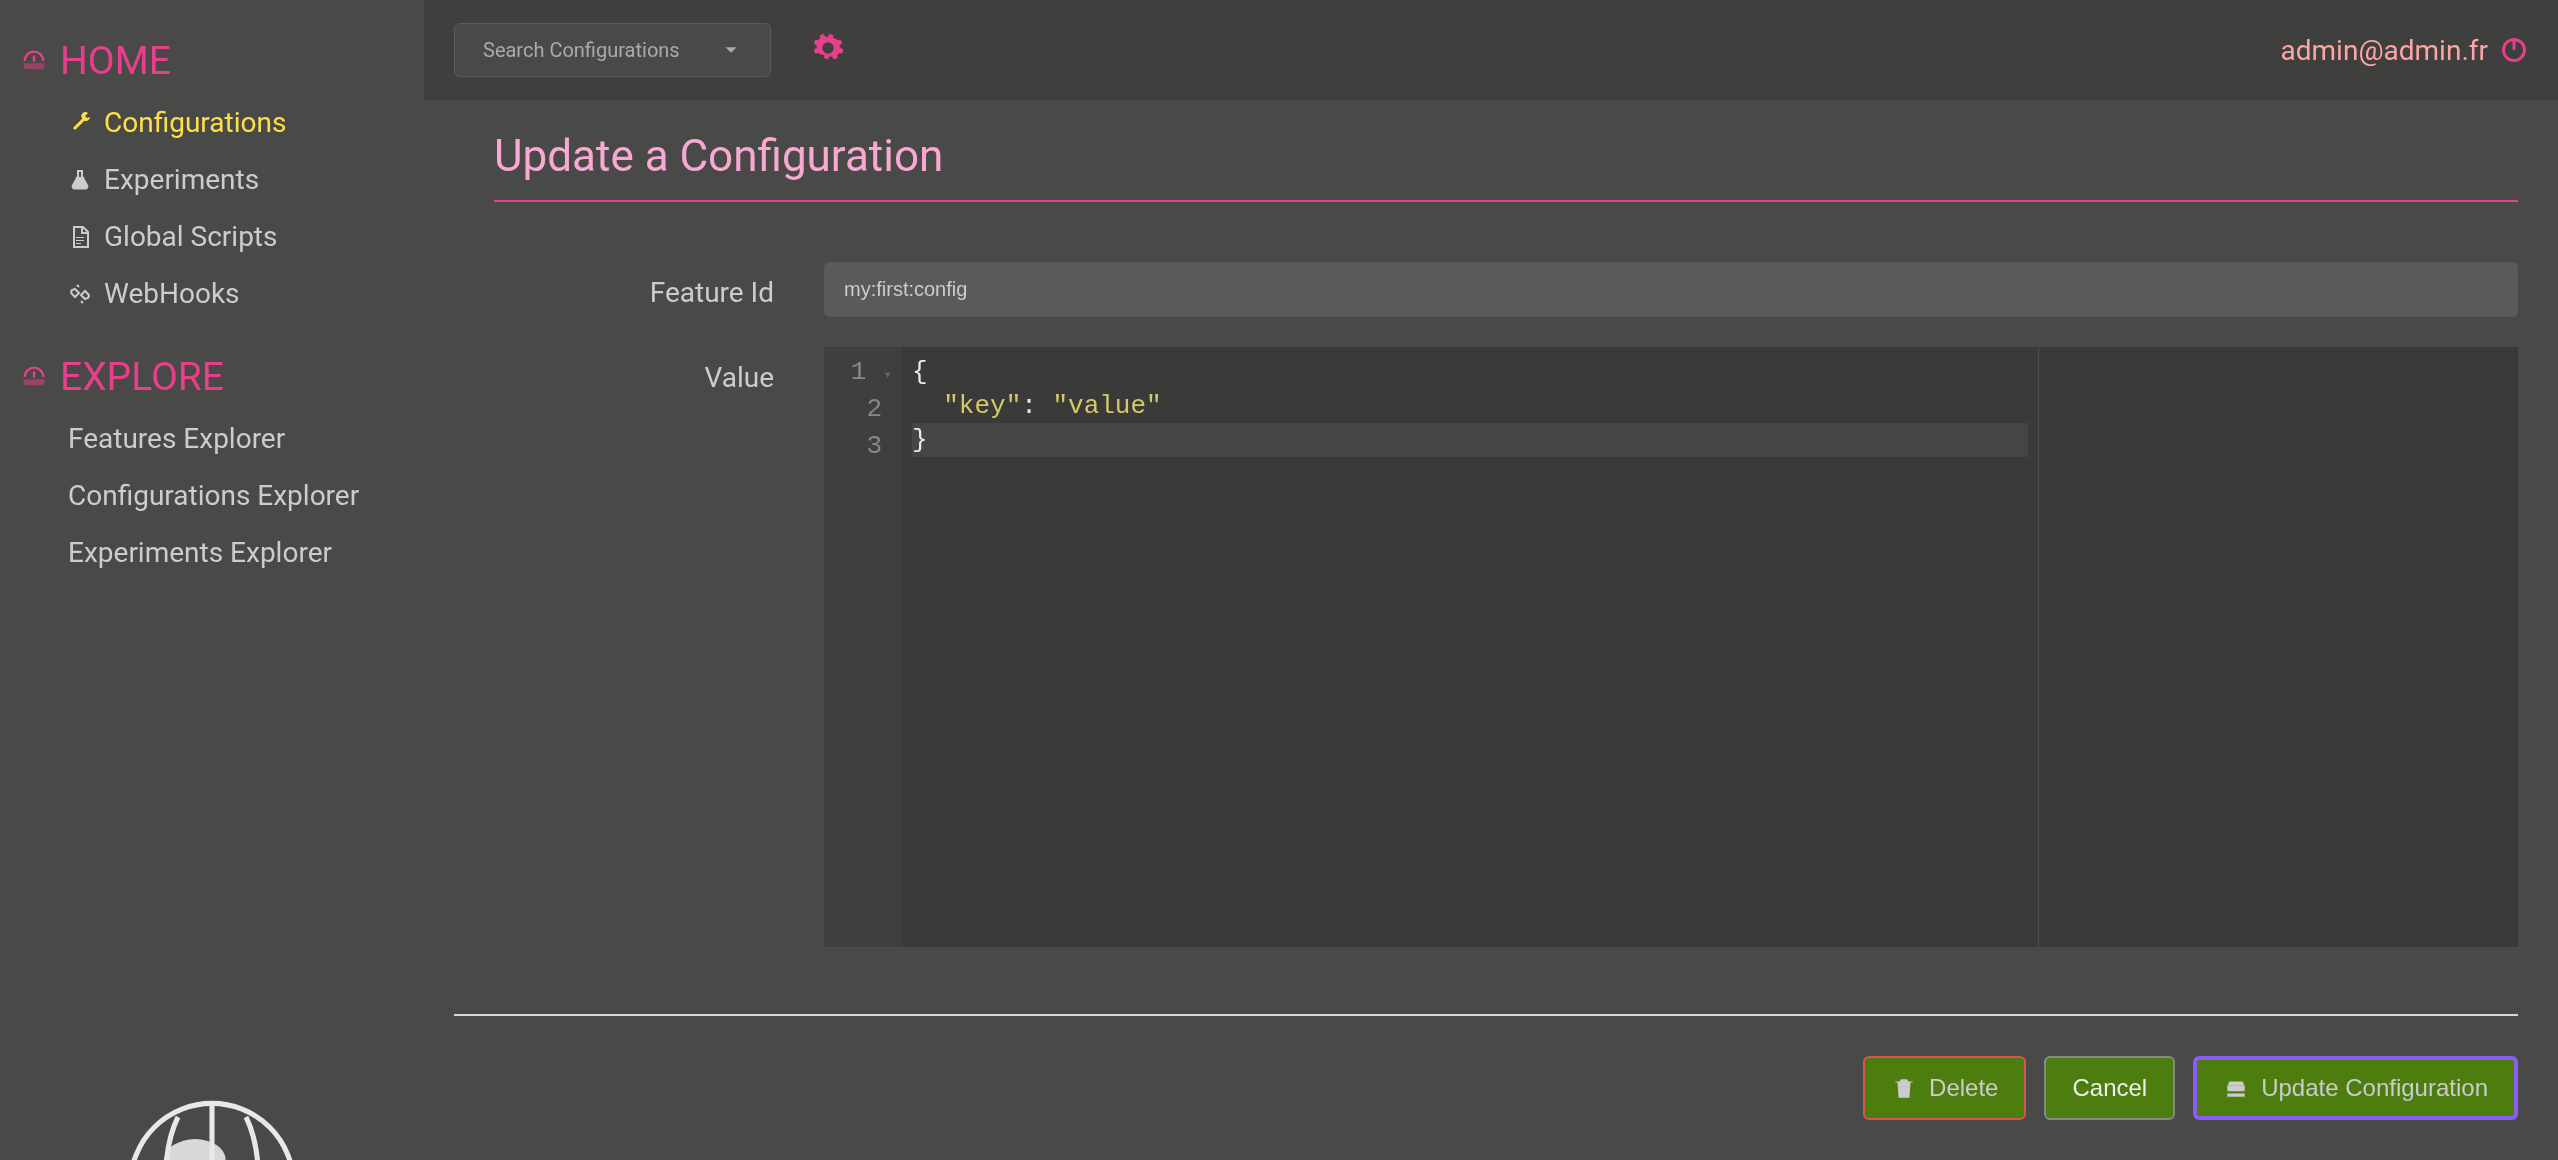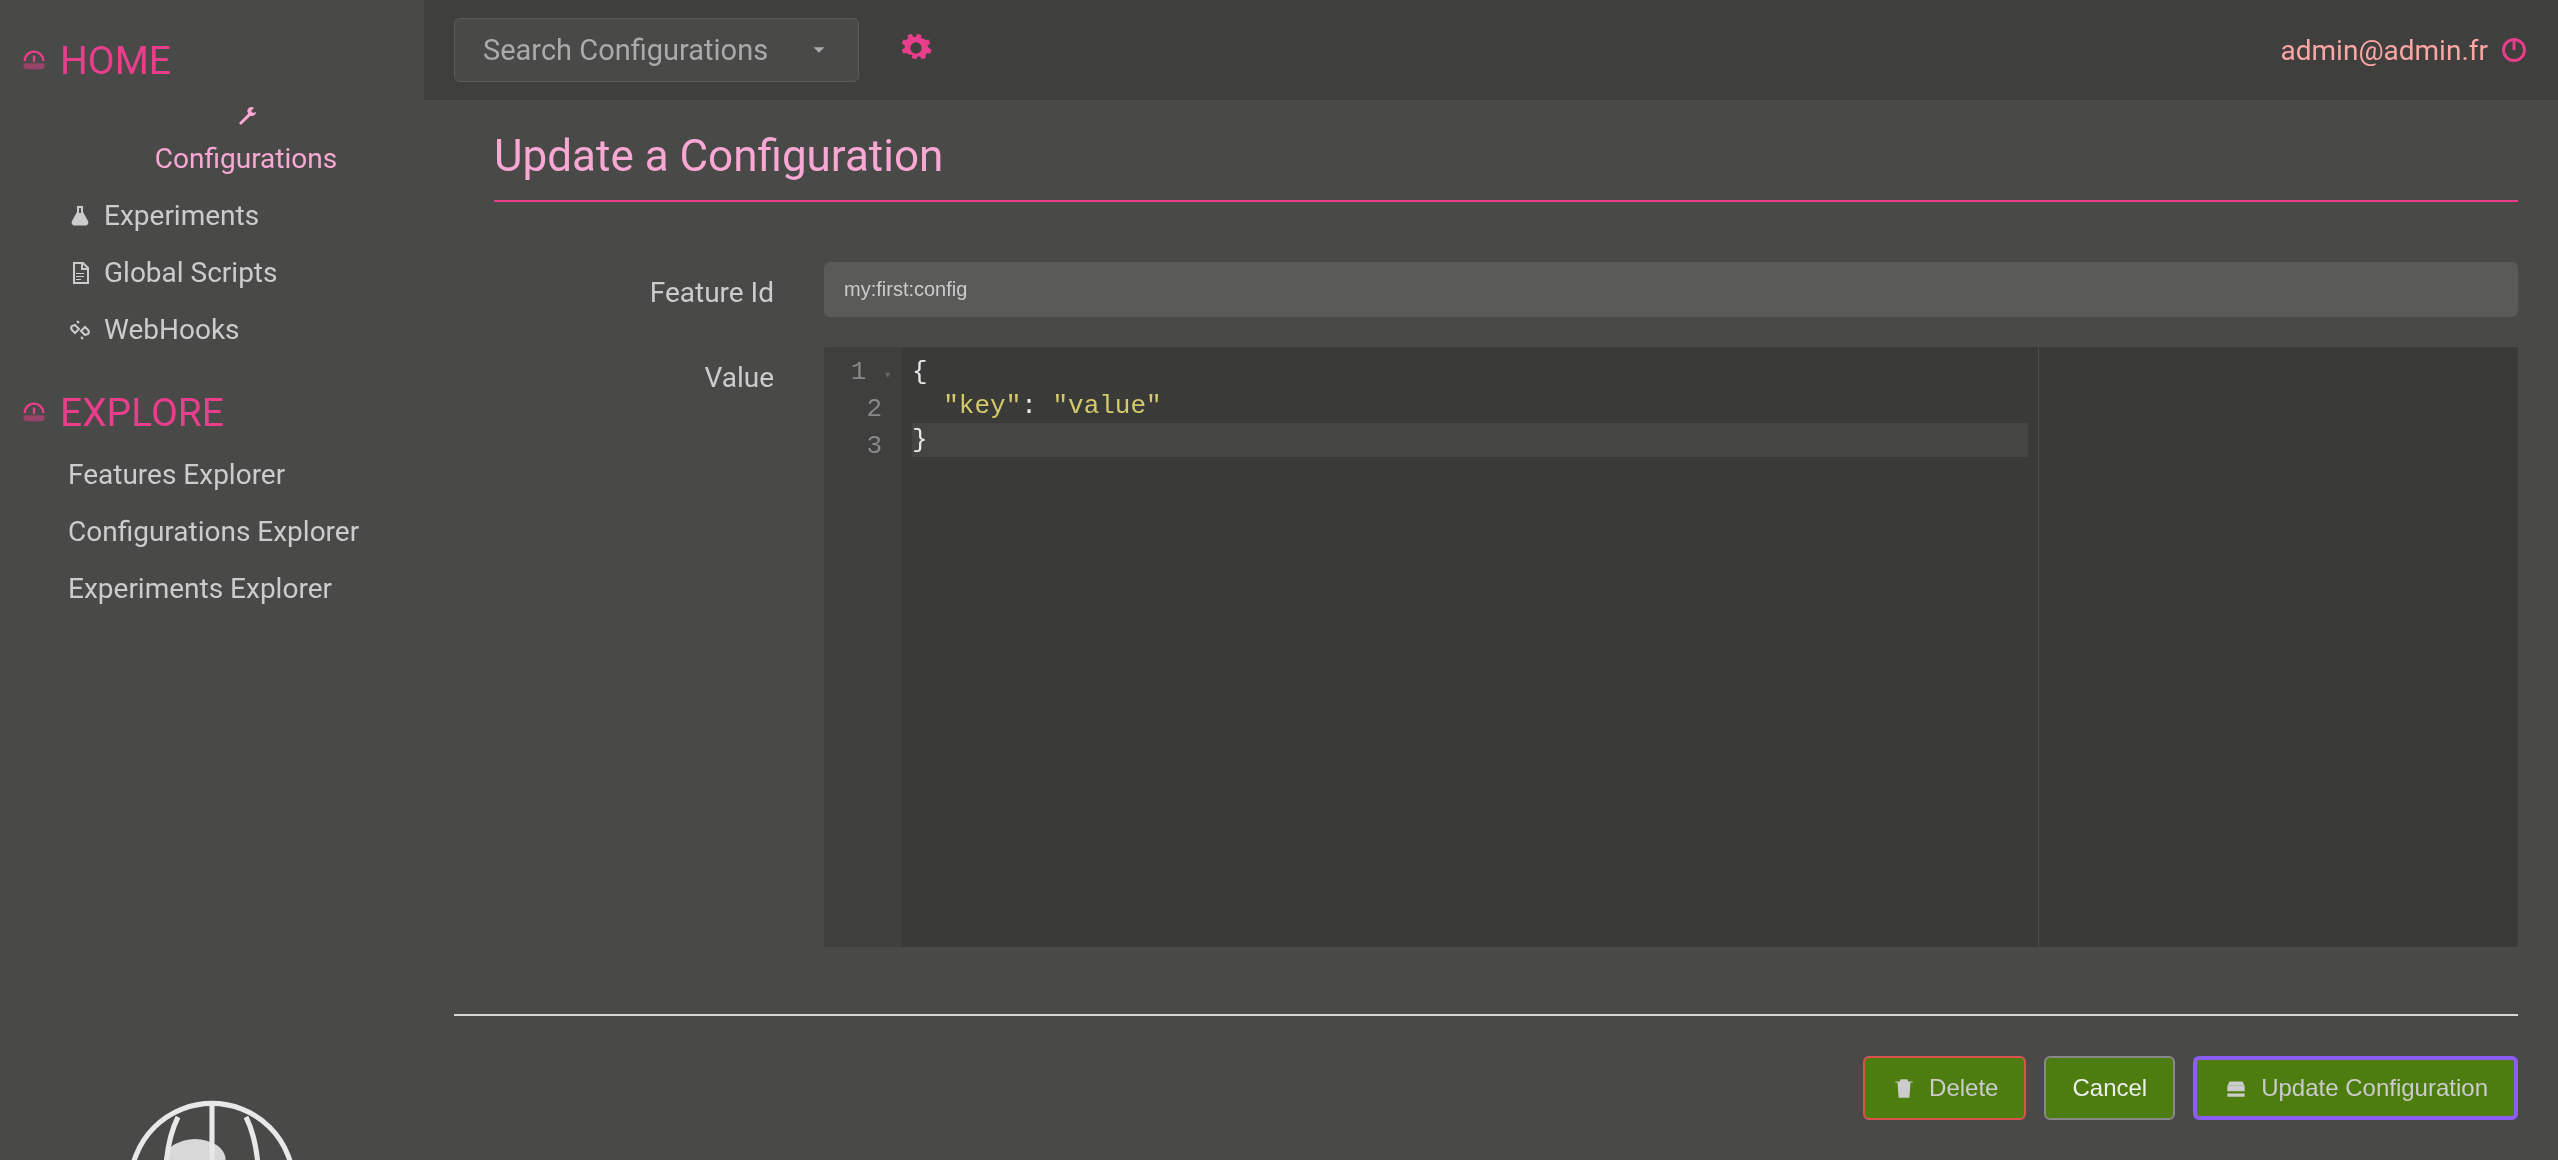--- a/index.html
+++ b/index.html
@@ -40,21 +40,21 @@
   .nav-heading svg { width: 28px; height: 28px; fill: #e83e8c; }
   .nav-item {
     display: flex;
     align-items: center;
     gap: 12px;
     padding: 12px 0 12px 48px;
     font-size: 28px;
     color: #cccccc;
     cursor: pointer;
   }
-  .nav-item.active { color: #f9a8d4; flex-direction: column; }
+  .nav-item.active { color: #fde047; }
   .nav-item svg { width: 24px; height: 24px; fill: currentColor; }
   .nav-item-sub {
     padding: 12px 0 12px 48px;
     font-size: 28px;
     color: #cccccc;
     cursor: pointer;
   }
   .sidebar-footer {
     margin-top: auto;
     display: flex;
@@ -79,21 +79,21 @@
   }
   .search-select {
     background: #494948;
     border: 1px solid #5a5a58;
     border-radius: 6px;
     padding: 14px 28px;
     display: flex;
     align-items: center;
     gap: 40px;
     color: #aaaaaa;
-    font-size: 29px;
+    font-size: 20px;
     cursor: pointer;
   }
   .search-select svg { width: 22px; height: 22px; fill: #aaaaaa; }
   .gear-btn { cursor: pointer; }
   .gear-btn svg { width: 34px; height: 34px; fill: #e83e8c; }
   .topbar-spacer { flex: 1; }
   .user-area { display: flex; align-items: center; gap: 12px; color: #fca5a5; font-size: 28px; cursor: pointer; }
   .user-area svg { width: 28px; height: 28px; fill: #e83e8c; stroke: #e83e8c; }
 
   .content { padding: 30px 40px 30px 30px; flex: 1; display: flex; flex-direction: column; }

